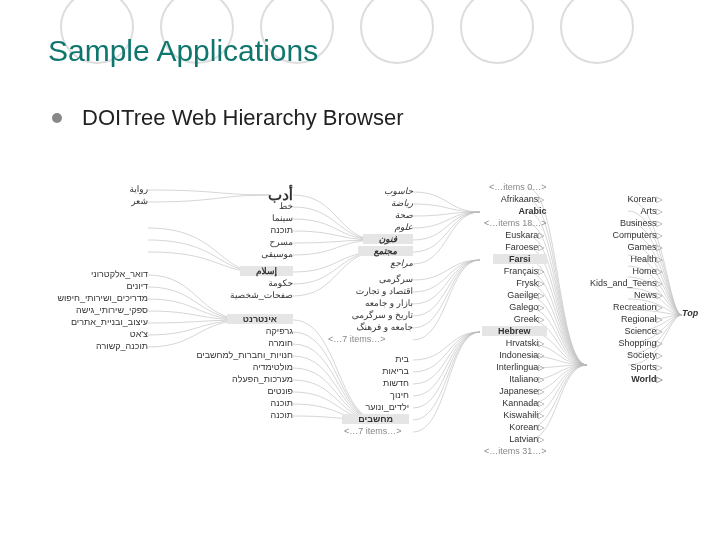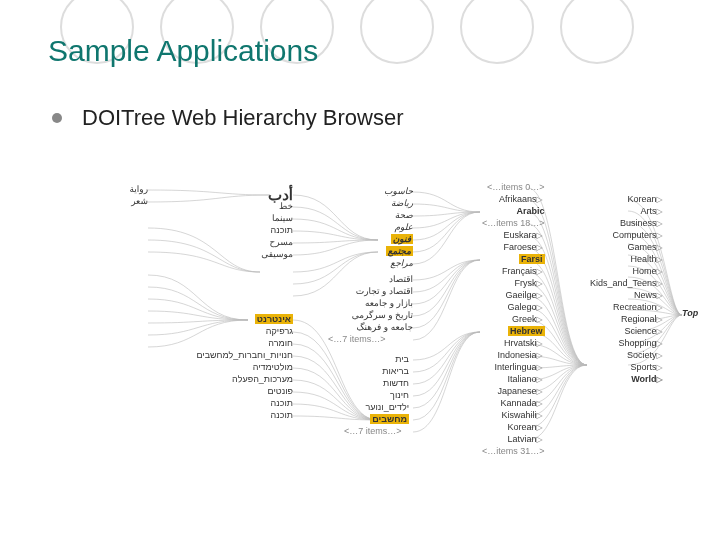--- a/index.html
+++ b/index.html
@@ -8,21 +8,21 @@
   .circle { position: absolute; width: 74px; height: 74px; border: 2px solid #ddd; border-radius: 50%; top: -10px; }
   .c1 { left: 60px; } .c2 { left: 160px; } .c3 { left: 260px; } .c4 { left: 360px; } .c5 { left: 460px; } .c6 { left: 560px; }
   .title { position: absolute; top: 34px; left: 48px; font-size: 30px; color: #0f766e; }
   .bullet-row { position: absolute; top: 105px; left: 52px; display: flex; align-items: center; gap: 20px; }
   .bullet { width: 10px; height: 10px; background: #888; border-radius: 50%; }
   .subtitle { font-size: 22px; color: #222; }
   .tree { position: absolute; top: 180px; left: 28px; width: 680px; height: 330px; font-size: 9px; color: #333; }
   .col { position: absolute; display: flex; flex-direction: column; gap: 1px; justify-content: space-between; }
   .node { white-space: nowrap; line-height: 11px; direction: rtl; text-align: right; }
   .ltr { direction: ltr; text-align: left; }
-  .hl { background: #eab308; padding: 0 2px; font-weight: bold; }
+  .hl { background: #e5e5e5; padding: 0 16px; font-weight: bold; }
   .bold { font-weight: bold; }
   .gray { color: #888; }
   .tri { display: inline-block; font-size: 8px; color: #888; margin-right: 2px; }
   svg.edges { position: absolute; top: 0; left: 0; width: 680px; height: 330px; pointer-events: none; }
   svg.edges path { stroke: #bbb; stroke-width: 0.6; fill: none; }
 </style>
 </head>
 <body>
 
 <div class="circles">
@@ -198,21 +198,21 @@
   <div class="node">حاسوب</div>
   <div class="node">رياضة</div>
   <div class="node">صحة</div>
   <div class="node">علوم</div>
   <div class="node"><span class="hl">فنون</span></div>
   <div class="node"><span class="hl">مجتمع</span></div>
   <div class="node">مراجع</div>
 </div>
 
 <div class="col" style="left:300px; top:94px; width:85px;">
-  <div class="node">اقتصاد</div>
+  <div class="node">سرگرمی</div>
   <div class="node">اقتصاد و تجارت</div>
   <div class="node">بازار و جامعه</div>
   <div class="node">تاریخ و سرگرمی</div>
   <div class="node">جامعه و فرهنگ</div>
   <div class="node gray ltr">&lt;…7 items…&gt;</div>
 </div>
 
 <div class="col" style="left:316px; top:174px; width:65px;">
   <div class="node">בית</div>
   <div class="node">בריאות</div>
@@ -225,33 +225,47 @@
 
 <div class="col" style="left:225px; top:9px; width:40px;">
   <div class="node bold" style="font-size:15px">أدب</div>
   <div class="node">خط</div>
   <div class="node">سينما</div>
   <div class="node">תוכנה</div>
   <div class="node">مسرح</div>
   <div class="node">موسيقى</div>
 </div>
 
+<div class="col" style="left:195px; top:86px; width:70px;">
+  <div class="node"><span class="hl">إسلام</span></div>
+  <div class="node">حكومة</div>
+  <div class="node">صفحات_شخصية</div>
+</div>
 
 <div class="col" style="left:130px; top:134px; width:135px;">
   <div class="node"><span class="hl">אינטרנט</span></div>
   <div class="node">גרפיקה</div>
   <div class="node">חומרה</div>
   <div class="node">חנויות_וחברות_למחשבים</div>
   <div class="node">מולטימדיה</div>
   <div class="node">מערכות_הפעלה</div>
   <div class="node">פונטים</div>
   <div class="node">תוכנה</div>
   <div class="node">תוכנה</div>
 </div>
 
 <div class="col" style="left:80px; top:4px; width:40px;">
   <div class="node">رواية</div>
   <div class="node">شعر</div>
 </div>
 
 
+<div class="col" style="left:0px; top:89px; width:120px;">
+  <div class="node">דואר_אלקטרוני</div>
+  <div class="node">דיונים</div>
+  <div class="node">מדריכים_ושירותי_חיפוש</div>
+  <div class="node">ספקי_שירותי_גישה</div>
+  <div class="node">עיצוב_ובניית_אתרים</div>
+  <div class="node">צ'אט</div>
+  <div class="node">תוכנה_קשורה</div>
+</div>
 
 </div>
 
 </body></html>

